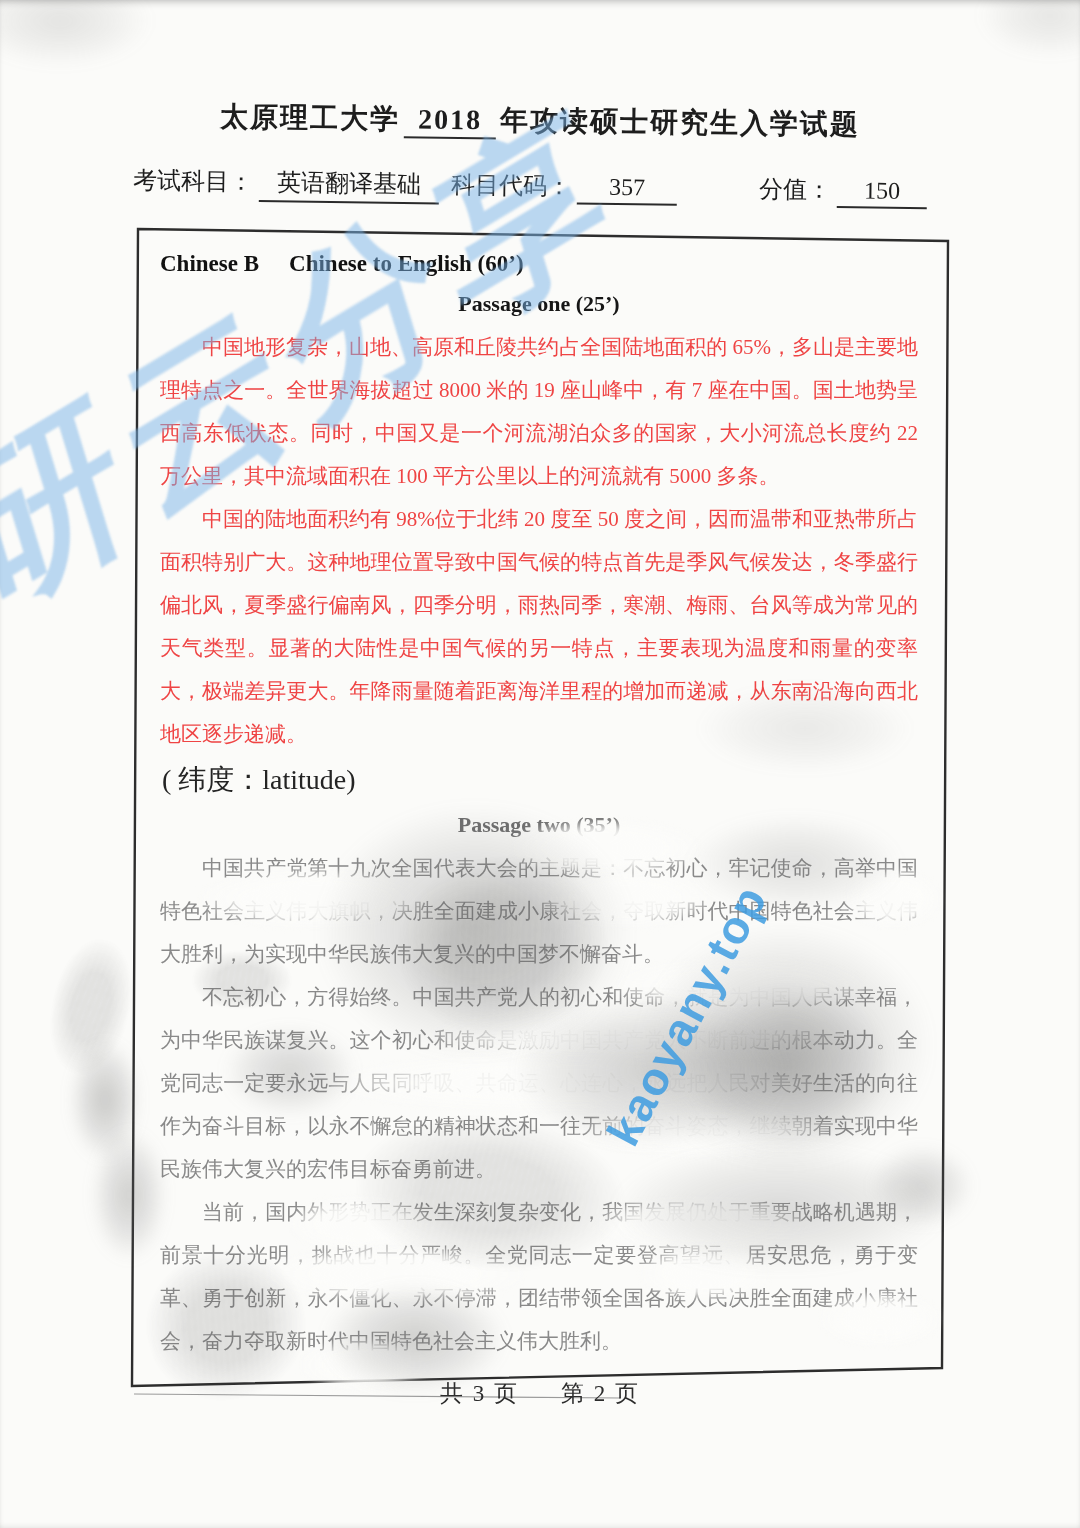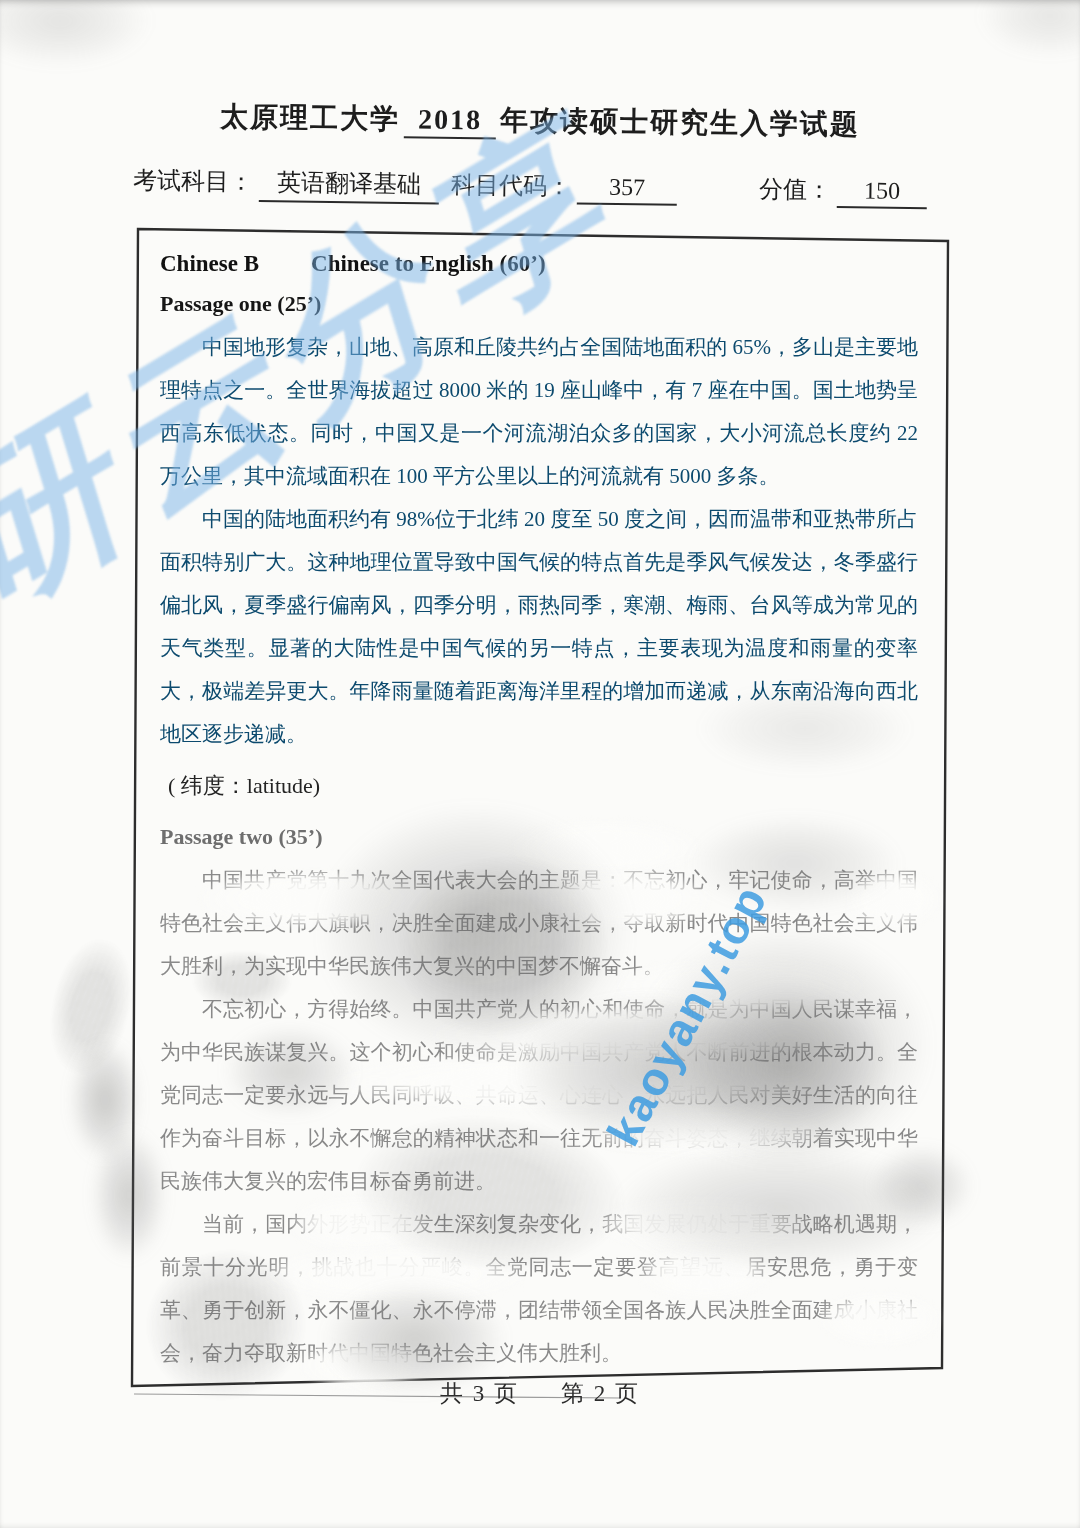--- a/index.html
+++ b/index.html
@@ -39,29 +39,29 @@
   .box-border{position:absolute;left:0;top:0;width:1080px;height:1528px;pointer-events:none;}
   
   .box-content{
     position:absolute;left:140px;top:246px;width:758px;height:1126px;
     padding:0 20px;overflow:hidden;color:#222;
   }
   .section-heading{
     font-size:23px;font-weight:700;line-height:36px;color:#111;
     font-family:"Liberation Serif","DejaVu Serif",serif;
   }
-  .section-heading .sec-title{margin-left:52px;}
+  .section-heading .sec-title{margin-left:30px;}
   .passage-heading{
-    text-align:left;font-size:22px;font-weight:700;line-height:44px;color:#161616;
+    text-align:center;font-size:22px;font-weight:700;line-height:44px;color:#161616;
   }
   .para{
     margin:0;font-size:21px;line-height:43px;text-align:justify;
-    text-indent:2em;color:#0c4a6e;
+    text-indent:2em;color:#ef4444;
   }
-  .note{margin:8px;font-size:22px;line-height:43px;color:#242424;}
+  .note{margin:2px;font-size:28px;line-height:43px;color:#242424;}
   .faded{color:#8d8d8d;}
   .faded-h{color:#6e6e6e;filter:blur(.3px);}
   .para.faded{color:#898989;filter:blur(.3px);}
   
   .footer{
     position:absolute;left:140px;top:1378px;width:800px;
     text-align:center;font-size:23px;color:#2c2c2c;letter-spacing:2px;
   }
   .fgap{display:inline-block;width:42px;}
   

